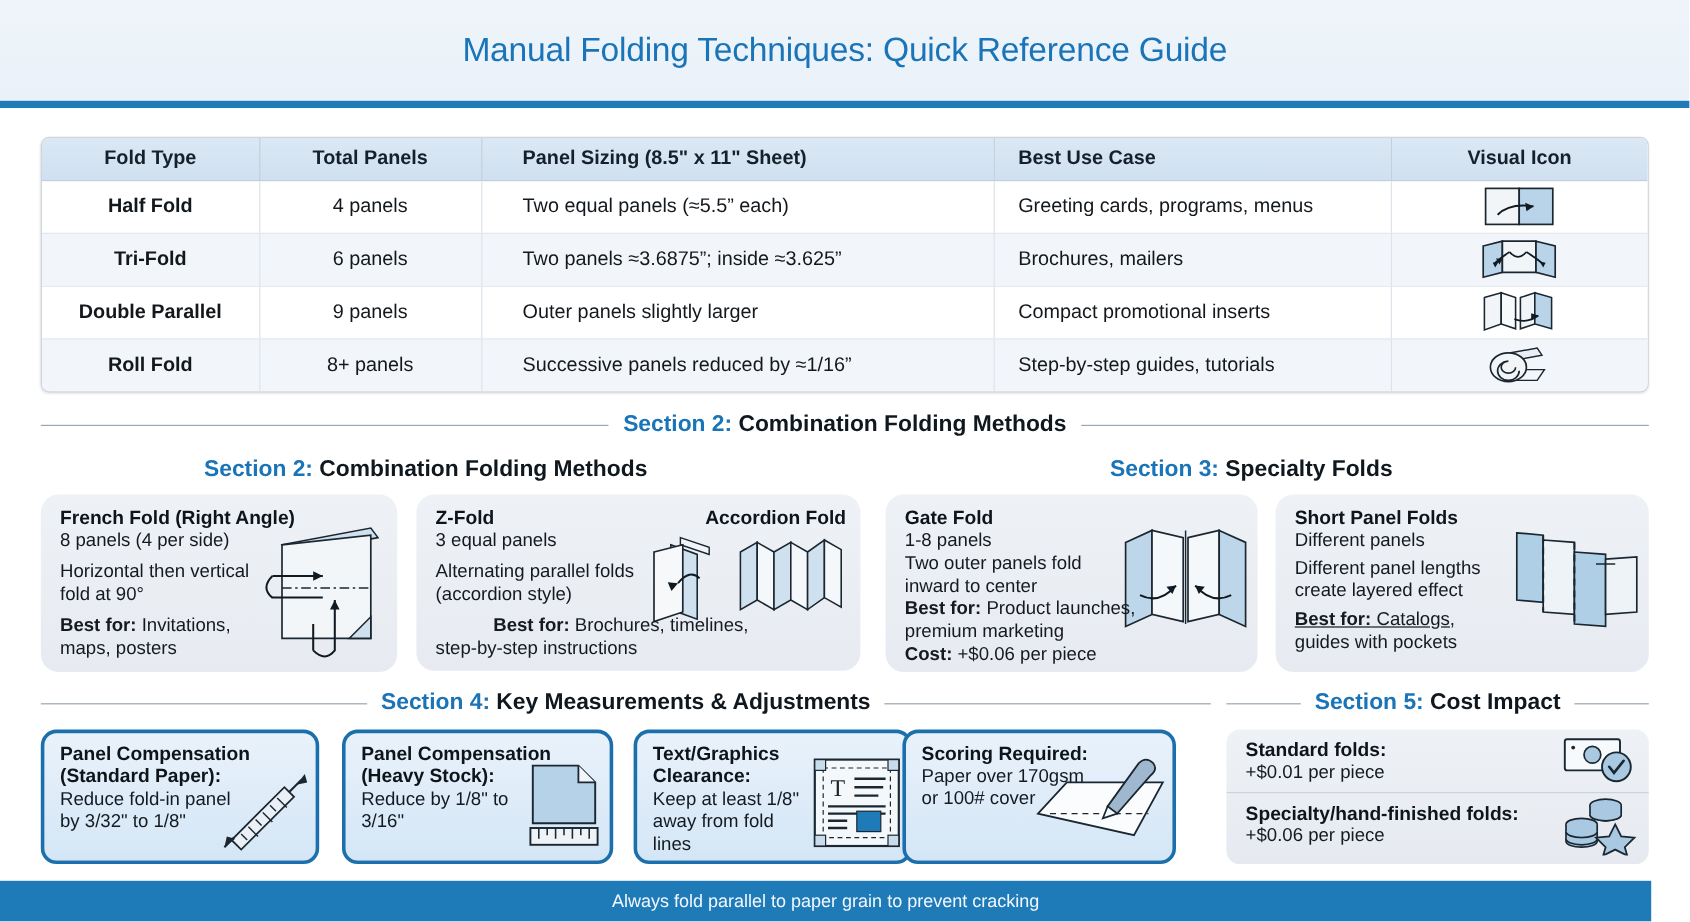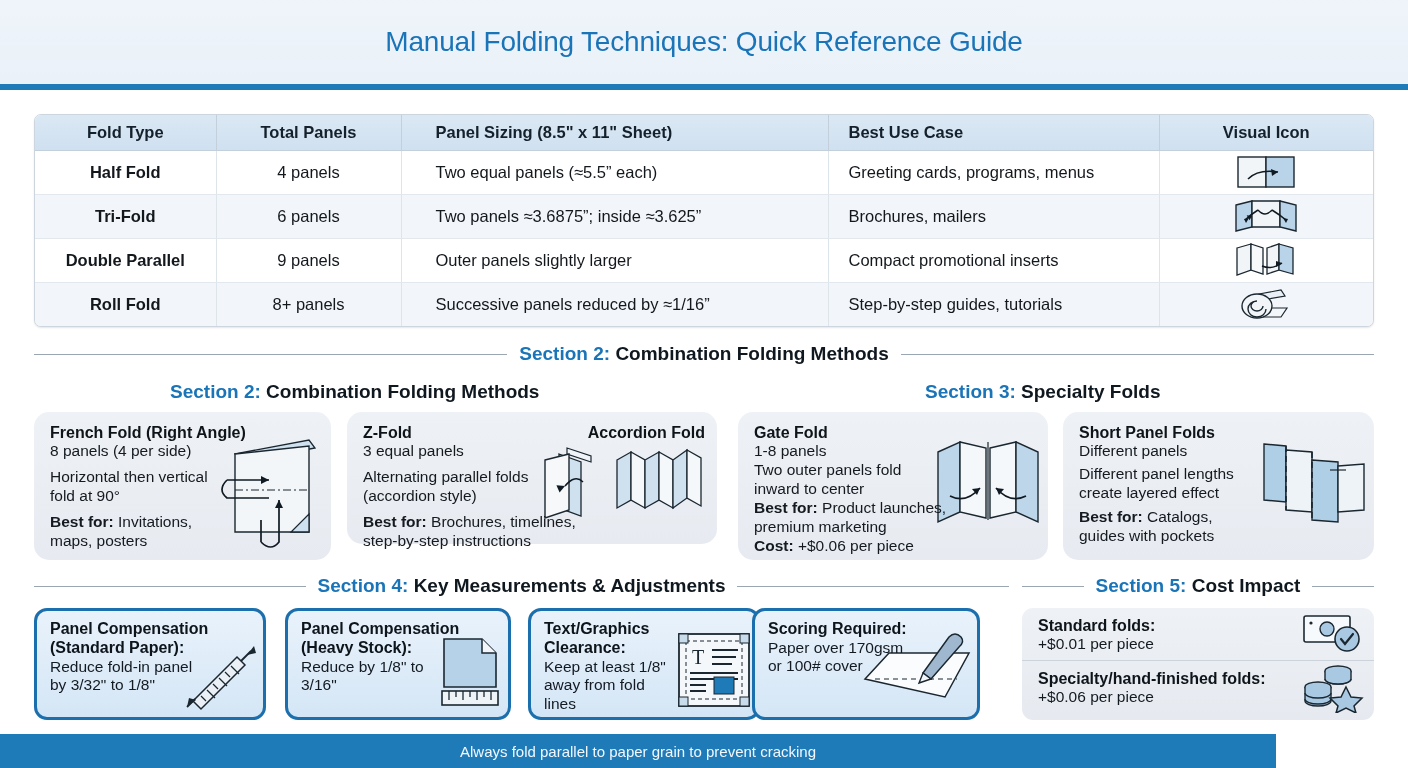--- a/index.html
+++ b/index.html
@@ -142,21 +142,21 @@
     padding: 8px 14px 0 16px;
   }
   .cost-row + .cost-row { border-top: 1px solid #ccd3db; }
   .cost-row .t { font-size: 16px; font-weight: bold; color: #0d141a; line-height: 1.2; }
   .cost-row .l { font-size: 15.5px; color: #131a21; line-height: 1.2; }
   .cost-row .art { position: absolute; right: 10px; top: 4px; }
 
   
   .footer {
     position: absolute; left: 0; bottom: 0;
-    width: 1276px; height: 34px;
+    width: 1376px; height: 34px;
     background: #1f7ab8;
     display: flex; align-items: center; justify-content: center;
   }
   .footer-text { font-size: 15px; color: #f2f8fd; }
 
   .nowrap { white-space: nowrap; }
 </style>
 </head>
 <body>
 
@@ -288,27 +288,27 @@
         <path d="M14 48 Q4 58 14 66 L56 66" fill="none" stroke="#101a22" stroke-width="1.7"></path>
         <path d="M56 48 L14 48" fill="none" stroke="#101a22" stroke-width="1.7"></path>
         <path d="M56 48 l-8 -4 l0 8 z" fill="#101a22"></path>
         <path d="M48 110 Q58 120 66 110 L66 68" fill="none" stroke="#101a22" stroke-width="1.7"></path>
         <path d="M48 110 L48 88" fill="none" stroke="#101a22" stroke-width="1.7"></path>
         <path d="M66 68 l-4 8 l8 0 z" fill="#101a22"></path>
       </svg>
     </div>
   </div>
 
-  <div class="card-soft" style="left:347px; top:412px; width:370px; height:132px;">
+  <div class="card-soft" style="left:347px; top:412px; width:370px; height:147px;">
     <div class="body">
       <div class="t nowrap">Z-Fold</div>
       <div class="l">3 equal panels</div>
       <div class="l" style="margin-top:7px;">Alternating parallel folds</div>
       <div class="l">(accordion style)</div>
-      <div class="l" style="margin-top:7px;">
+      <div class="l" style="margin-top:7px;margin-left:48px;">
         <b>Best for:</b><span> Brochures, timelines,</span>
       </div>
       <div class="l">step-by-step instructions</div>
     </div>
     <div class="t nowrap" style="position:absolute; right:12px; top:11px; z-index:3;">Accordion Fold</div>
     <div class="art" style="left:196px; top:32px;">
       <svg width="68" height="78" viewBox="0 0 68 78">
         <path d="M24 4 L48 12 L48 18 L24 10 Z" fill="#f0f4f8" stroke="#1b2730" stroke-width="1.2"></path>
         <path d="M16 10 L38 18 L38 72 L16 64 Z" fill="#cfe0ee" stroke="#1b2730" stroke-width="1.3"></path>
         <path d="M2 16 L26 10 L26 66 L2 74 Z" fill="#f6f8fa" stroke="#1b2730" stroke-width="1.4"></path>
@@ -356,21 +356,21 @@
       </svg>
     </div>
   </div>
 
   <div class="card-soft" style="left:1063px; top:412px; width:311px; height:148px;">
     <div class="body">
       <div class="t nowrap">Short Panel Folds</div>
       <div class="l">Different panels</div>
       <div class="l" style="margin-top:4px;">Different panel lengths</div>
       <div class="l">create layered effect</div>
-      <div class="l" style="margin-top:5px;">
+      <div class="l" style="margin-top:5px;text-decoration:underline;">
         <b>Best for:</b><span> Catalogs,</span>
       </div>
       <div class="l">guides with pockets</div>
     </div>
     <div class="art" style="right:2px; top:26px;">
       <svg width="112" height="92" viewBox="0 0 112 92">
         <path d="M4 6 L26 8 L26 64 L4 62 Z" fill="#aecfe6" stroke="#1b2730" stroke-width="1.4"></path>
         <path d="M26 12 L52 14 L52 74 L26 72 Z" fill="#eef3f7" stroke="#1b2730" stroke-width="1.4"></path>
         <path d="M52 22 L78 24 L78 84 L52 82 Z" fill="#aecfe6" stroke="#1b2730" stroke-width="1.4"></path>
         <path d="M78 28 L104 26 L104 72 L78 74 Z" fill="#eef3f7" stroke="#1b2730" stroke-width="1.4"></path>

